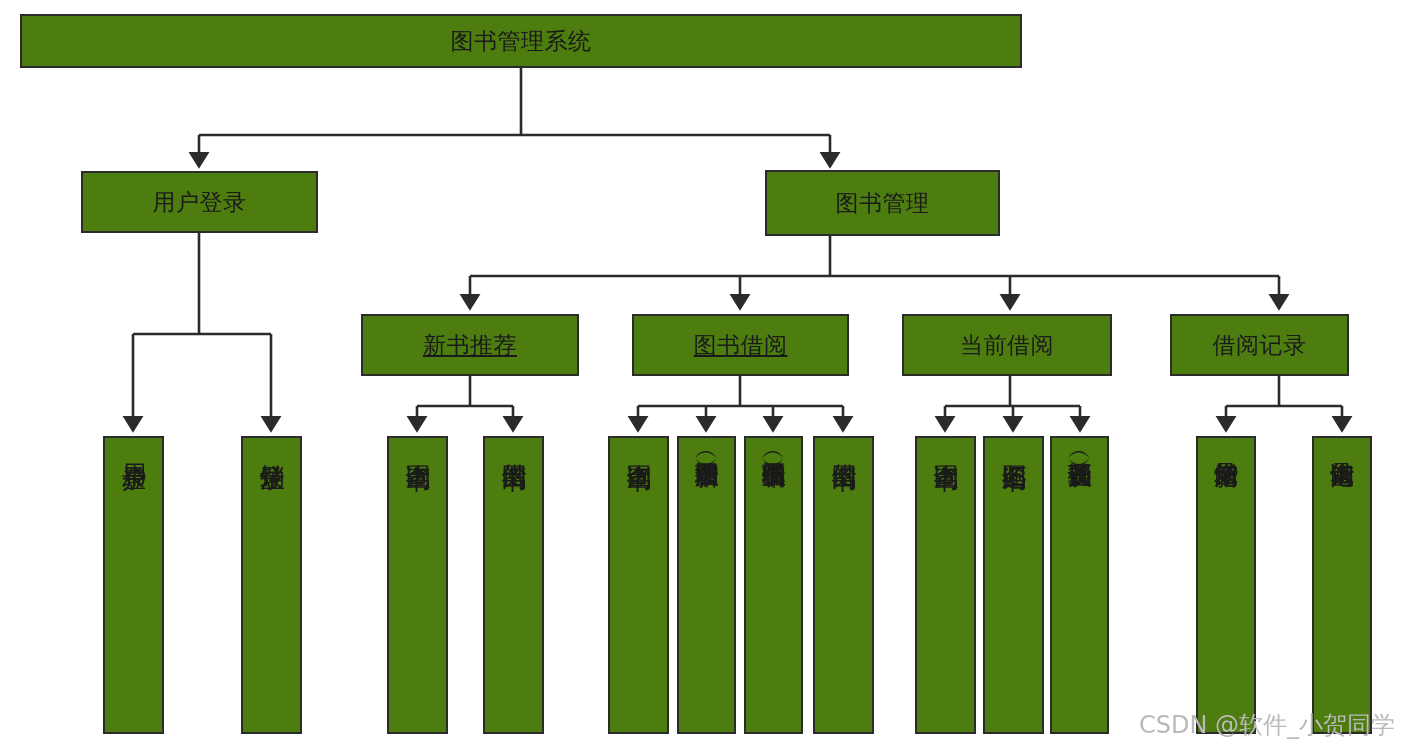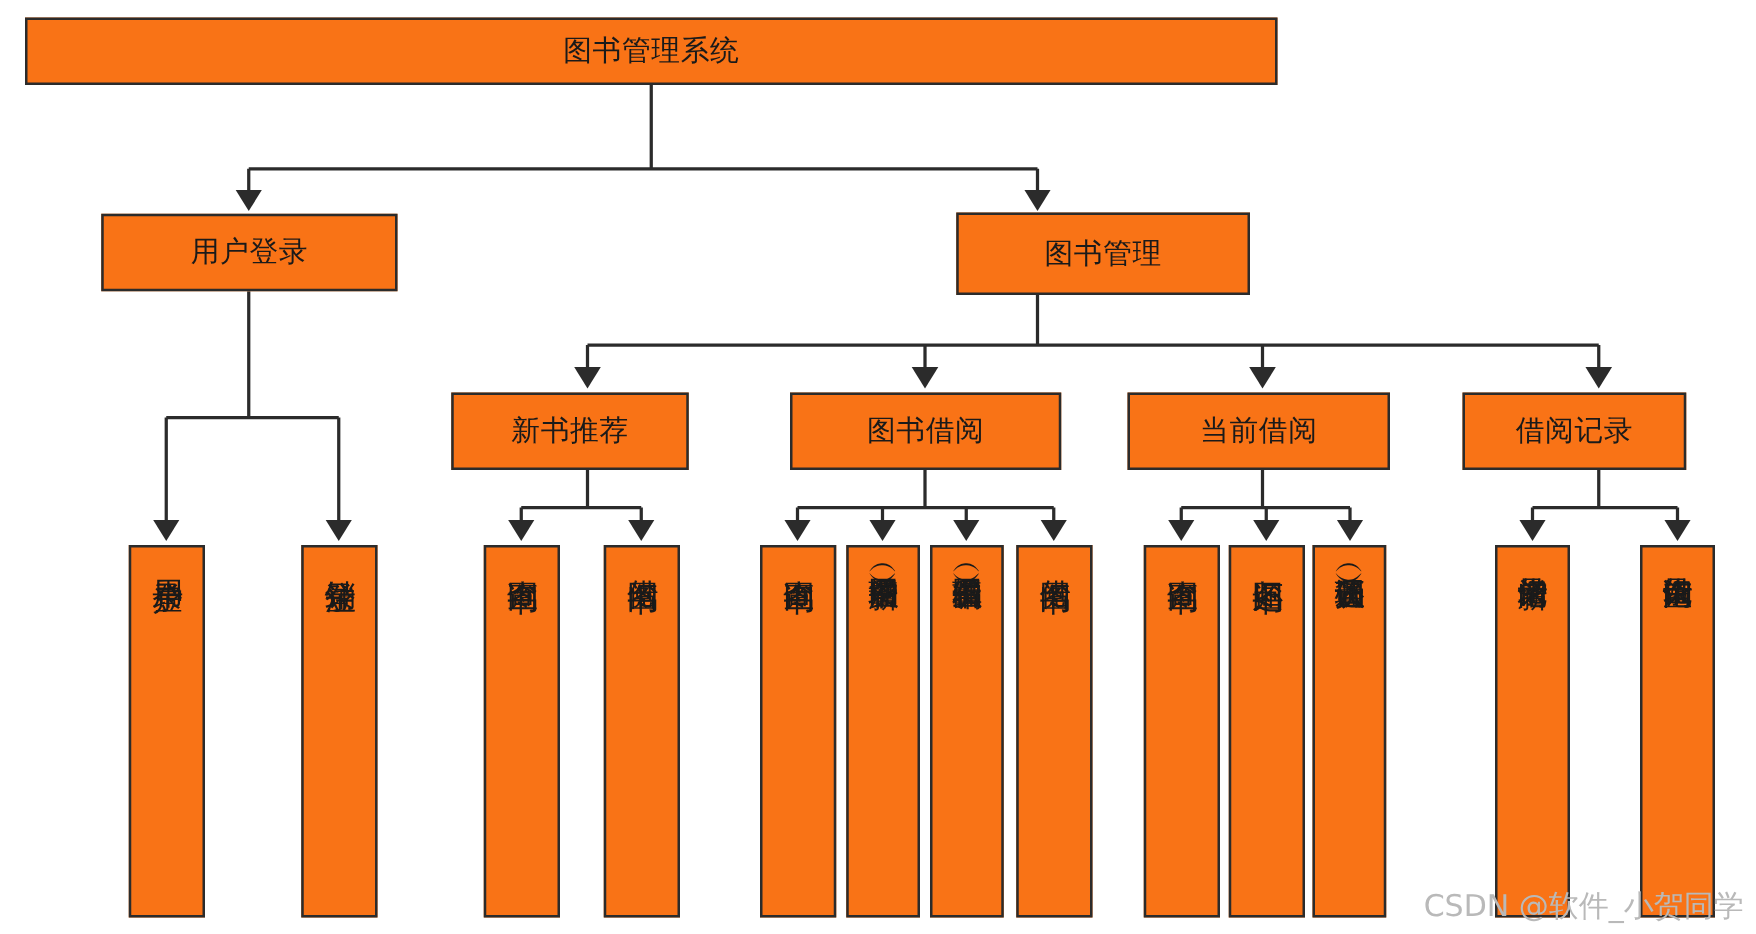--- a/index.html
+++ b/index.html
@@ -20,21 +20,21 @@
     left: 0;
     top: 0;
     width: 1405px;
     height: 747px;
     pointer-events: none;
   }
   .node {
     position: absolute;
     box-sizing: border-box;
     border: 2.5px solid #2b2b2b;
-    background: #f97316;
+    background: #4d7c0f;
     display: flex;
     align-items: center;
     justify-content: center;
     color: #1a1a1a;
   }
   .node-label {
     line-height: 1.05;
     letter-spacing: 0.5px;
     white-space: nowrap;
   }
@@ -130,25 +130,25 @@
   </div>
 
   <div class="node h" style="left:81px; top:171px; width:237px; height:62px;">
     <span class="node-label">用户登录</span>
   </div>
 
   <div class="node h" style="left:736px; top:170px; width:235px; height:66px;margin-left:29px;">
     <span class="node-label">图书管理</span>
   </div>
 
-  <div class="node h" style="left:361px; top:314px; width:190px; height:62px;">
+  <div class="node h" style="left:361px; top:314px; width:218px; height:62px;text-decoration:underline;">
     <span class="node-label">新书推荐</span>
   </div>
 
-  <div class="node h" style="left:632px; top:314px; width:217px; height:62px;">
+  <div class="node h" style="left:632px; top:314px; width:217px; height:62px;text-decoration:underline;">
     <span class="node-label">图书借阅</span>
   </div>
 
   <div class="node h" style="left:902px; top:314px; width:210px; height:62px;">
     <span class="node-label">当前借阅</span>
   </div>
 
   <div class="node h" style="left:1170px; top:314px; width:179px; height:62px;">
     <span class="node-label">借阅记录</span>
   </div>

